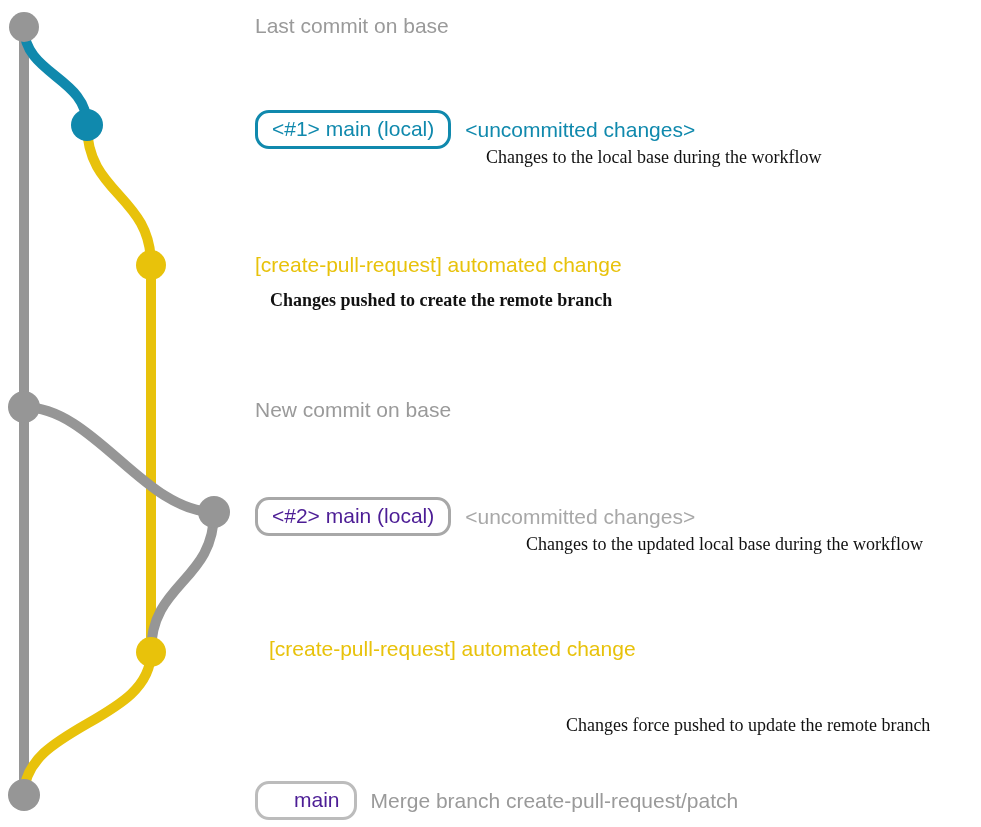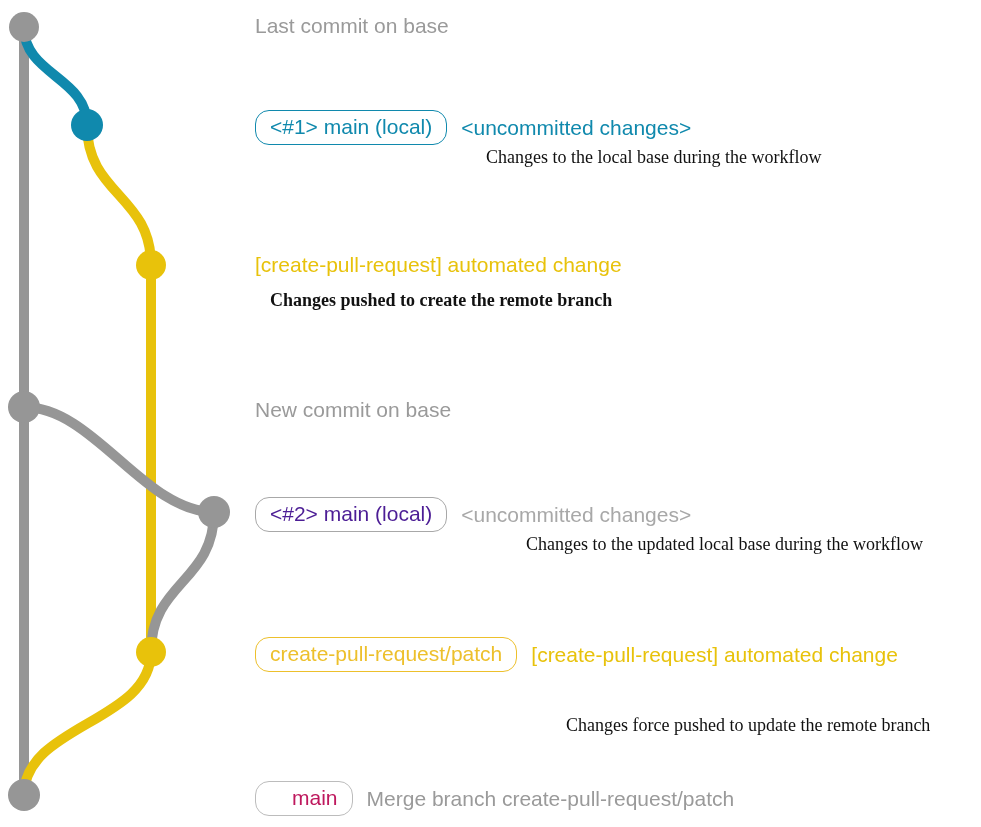--- a/index.html
+++ b/index.html
@@ -31,34 +31,34 @@
     height: 753px;
   }
   .row {
     position: absolute;
     display: flex;
     align-items: center;
     white-space: nowrap;
   }
   .badge {
     display: inline-block;
-    border: 1px solid #84cc16;
+    border: 3px solid #84cc16;
     border-radius: 14px;
     padding: 4px 14px 5px 14px;
     font-size: 21px;
     line-height: 24px;
     font-family: "Liberation Sans", sans-serif;
     color: #999999;
     background: #ffffff;
     box-sizing: border-box;
   }
   .badge.blue   { border-color: #1089ad; color: #1089ad; }
   .badge.gray   { border-color: #a8a8a8; color: #4c1d95; }
   .badge.yellow { border-color: #edc02c; color: #edc02c; }
-  .badge.lightgray { border-color: #bcbcbc; color: #be185d; padding-left: 36px; }
+  .badge.lightgray { border-color: #bcbcbc; color: #4c1d95; padding-left: 36px; }
 
   .headline {
     font-size: 21px;
     line-height: 24px;
     font-family: "Liberation Sans", sans-serif;
     color: #9a9a9a;
   }
   .headline.blue   { color: #1089ad; }
   .headline.yellow { color: #e8c20b; }
   .headline.gray   { color: #a8a8a8; }
@@ -125,21 +125,20 @@
   </div>
 
   <div class="row" style="left:255px; top:497px;">
     <span class="badge gray">&lt;#2&gt; main (local)</span>
     <span class="badge-gap"></span>
     <span class="headline gray">&lt;uncommitted changes&gt;</span>
   </div>
   <div class="subline" style="left:486px; top:533px;margin-left:40px;">Changes to the updated local base during the workflow</div>
 
   <div class="row" style="left:255px; top:637px;">
-    <span class="badge yellow">create-pull-request/patch</span>
     <span class="badge-gap"></span>
     <span class="headline yellow">[create-pull-request] automated change</span>
   </div>
   <div class="subline" style="left:566px; top:674px;margin-top:40px;">Changes force pushed to update the remote branch</div>
 
   <div class="row" style="left:255px; top:781px;">
     <span class="badge lightgray">main</span>
     <span class="badge-gap"></span>
     <span class="headline darkgray">Merge branch create-pull-request/patch</span>
   </div>

